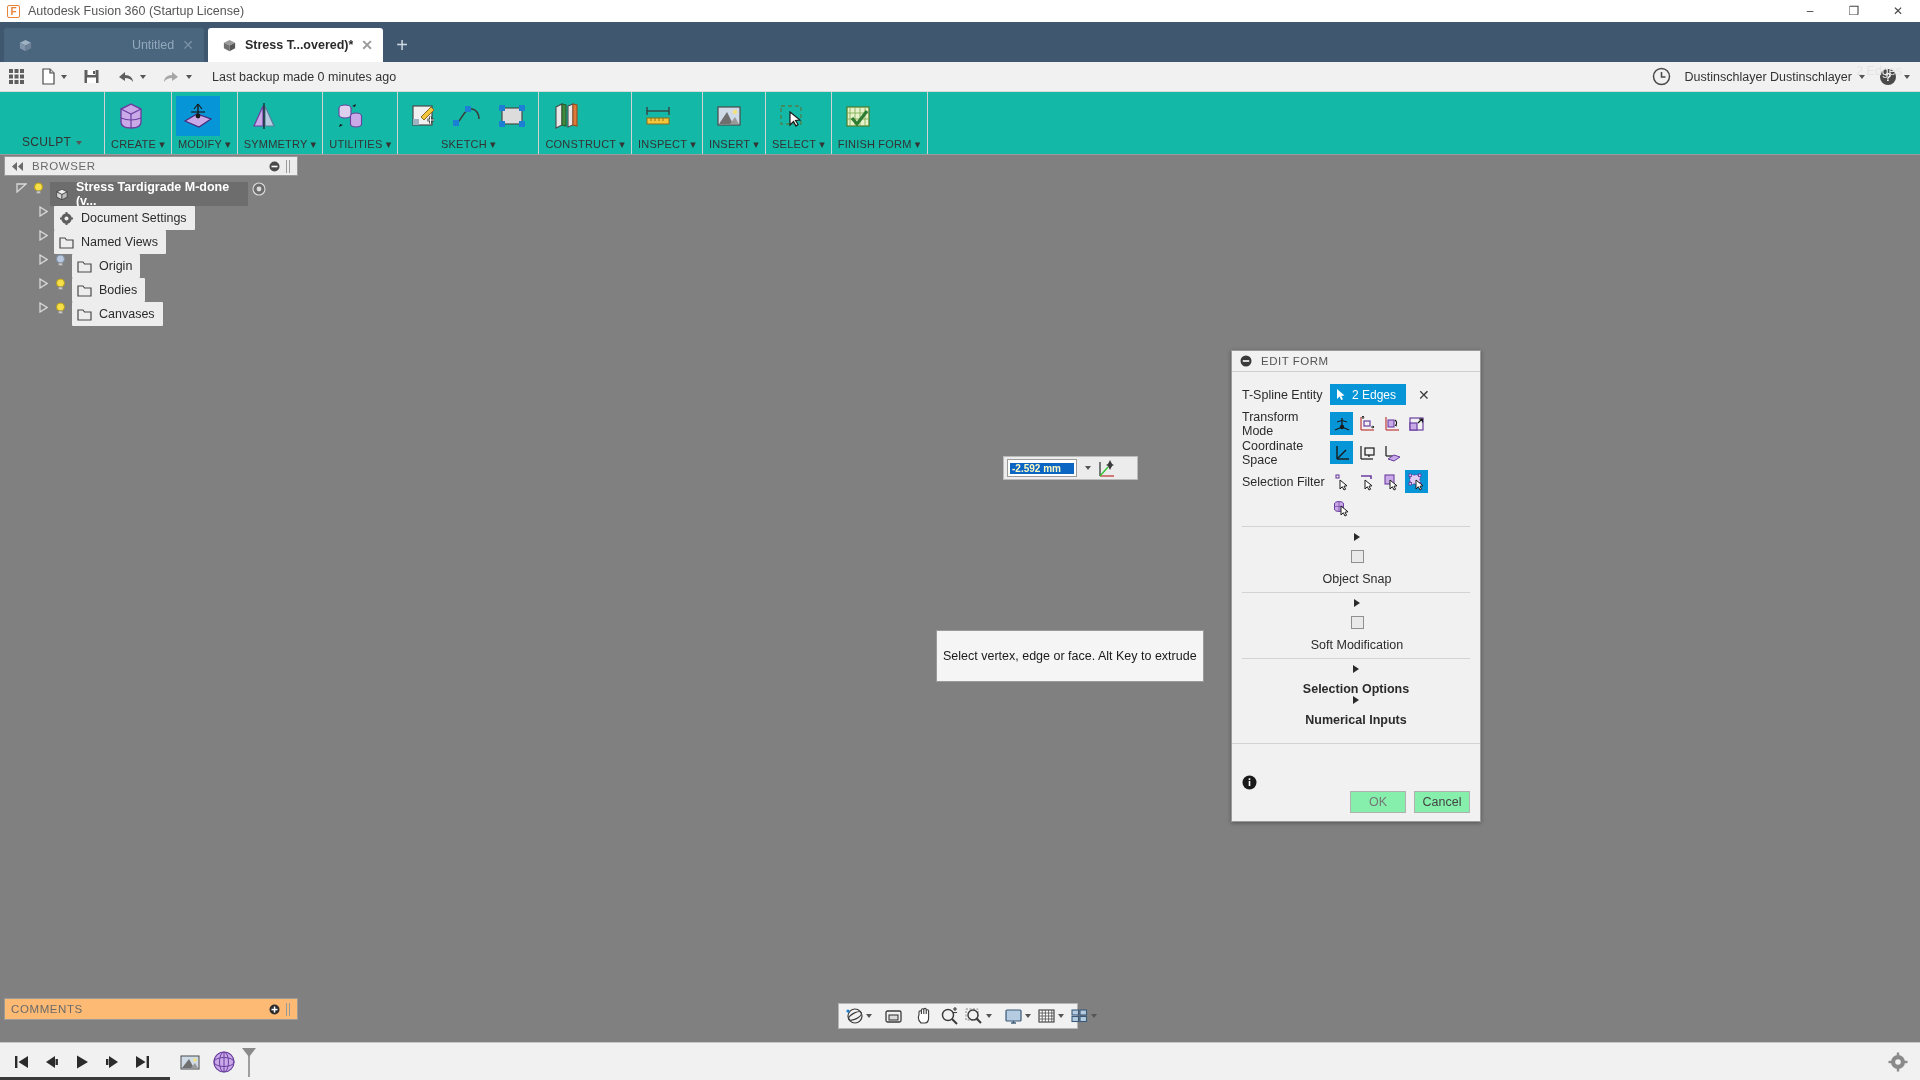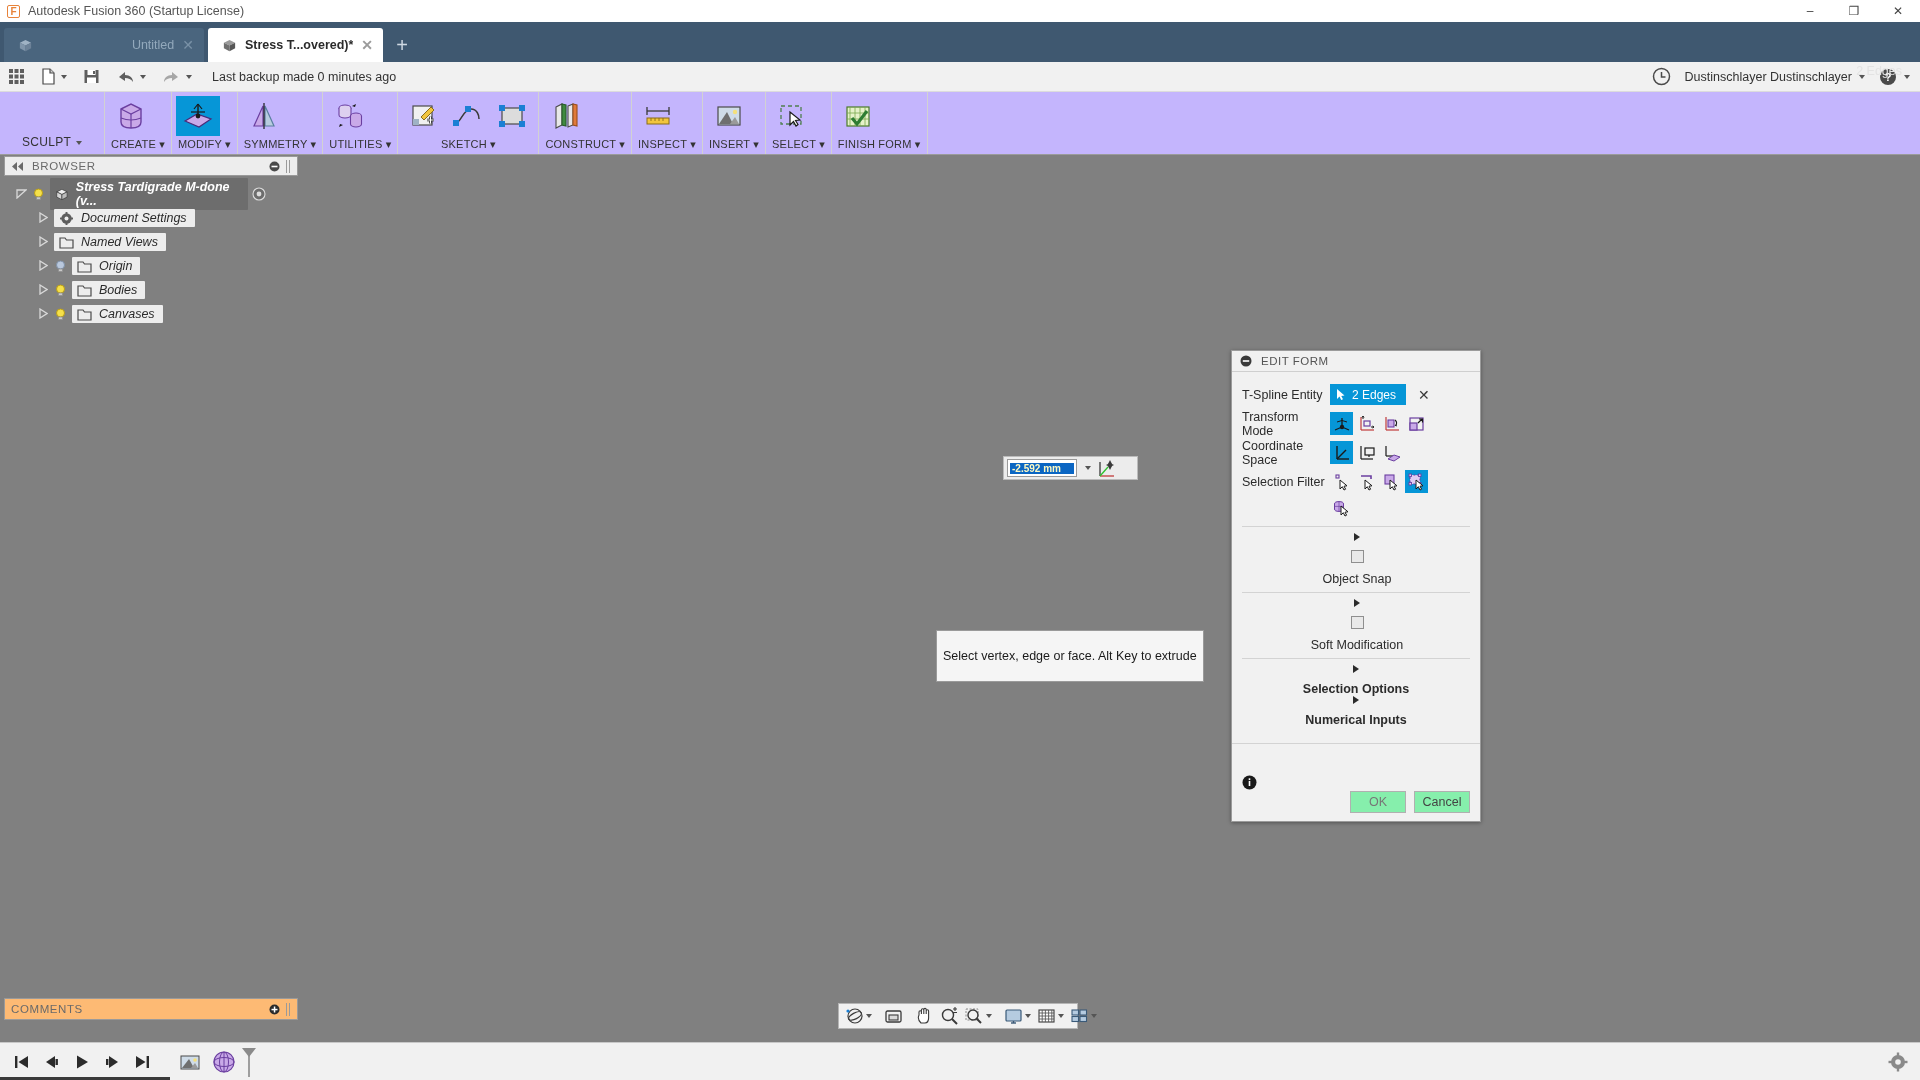--- a/index.html
+++ b/index.html
@@ -56,21 +56,21 @@
   .qitem { display:flex; align-items:center; height:30px; padding:0 8px; gap:3px; }
   .qcaret { width:0;height:0;border-left:3.5px solid transparent;border-right:3.5px solid transparent;
             border-top:4px solid #555; margin-left:2px;}
   .backup { color:#333; font-size:12.5px; margin-left:12px; }
   .qright { margin-left:auto; display:flex; align-items:center; gap:14px; padding-right:10px; }
   .username { color:#333; font-size:12.5px; }
 
   
   .ribbon {
     position:absolute; left:0; top:92px; width:1920px; height:63px;
-    background:#c4b5fd; border-bottom:1px solid #9b9b9b;
+    background:#14b8a6; border-bottom:1px solid #9b9b9b;
     display:flex; align-items:stretch;
   }
   .ws {
     width:105px; display:flex; align-items:flex-end; justify-content:center;
     padding-bottom:5px; border-right:1px solid #d2d2d2;
   }
   .ws .wslabel { font-size:12px; color:#333; letter-spacing:.3px; }
   .rgroup { display:flex; flex-direction:column; border-right:1px solid #d2d2d2; }
   .rgicons { flex:1; display:flex; align-items:center; padding:2px 4px 0 4px; }
   .rglabel { height:16px; font-size:11px; color:#333; text-align:center;
@@ -82,21 +82,21 @@
   .browser {
     position:absolute; left:0; top:156px; width:302px;
   }
   .browser-head {
     height:20px; background:#ededed; border:1px solid #9a9a9a;
     display:flex; align-items:center; gap:8px; padding:0 6px; margin:0 4px;
   }
   .browser-head .bh-title { font-size:11.5px; color:#6a6a6a; letter-spacing:.6px; }
   .browser-head .bh-right { margin-left:auto; display:flex; align-items:center; gap:6px;}
   .tree { padding:6px 0 0 0; }
-  .trow { display:flex; align-items:center; height:24px; font-size:12.5px;font-style:italic; }
+  .trow { display:flex; height:24px; font-size:12.5px; }
   .tarrow { width:22px; text-align:center; color:#d8d8d8; font-size:10px; }
   .tarrow.open { color:#e2e2e2; }
   .tpill { display:flex; align-items:center; gap:7px; padding:2px 8px 2px 5px; border-radius:1px; }
   .tpill.light { background:#ededed; color:#2b2b2b; }
   .tpill.dark  { background:#6d6d6d; color:#ffffff; font-weight:bold; }
   .bulb { width:13px;height:13px; }
   .ico  { width:15px;height:13px; }
 
   
   .viewport { position:absolute; left:0; top:156px; width:1920px; height:856px; z-index:-1;

